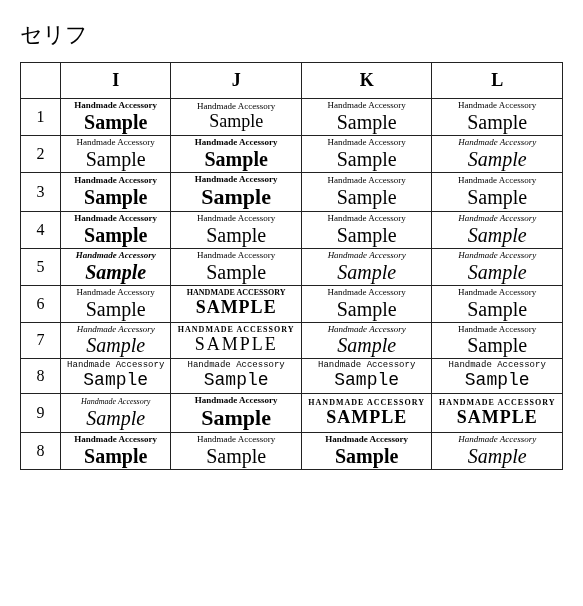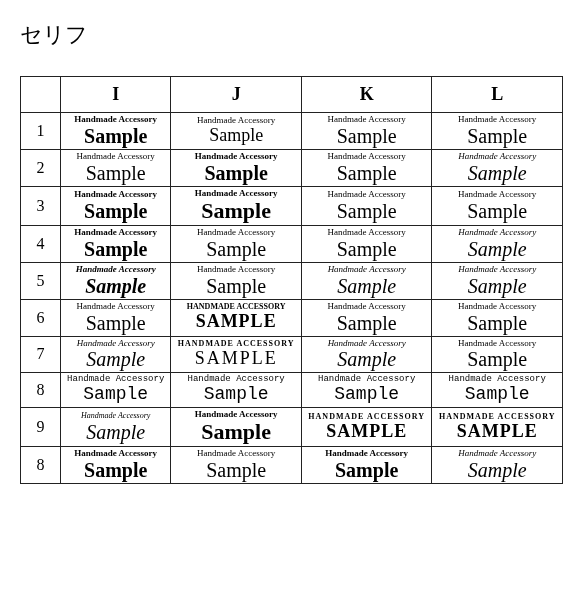--- a/index.html
+++ b/index.html
@@ -5,21 +5,21 @@
     * { box-sizing: border-box; margin: 0; padding: 0; }
     body {
       background: #fff;
       font-family: serif;
       width: 583px;
       min-height: 606px;
       padding: 20px;
     }
     .page-title {
       font-size: 22px;
-      margin-bottom: 26px;
+      margin-bottom: 12px;
       font-family: Liberation Sans, sans-serif;
     }
     table {
       border-collapse: collapse;
       width: 100%;
     }
     th, td {
       border: 1px solid #222;
       text-align: center;
       vertical-align: middle;

